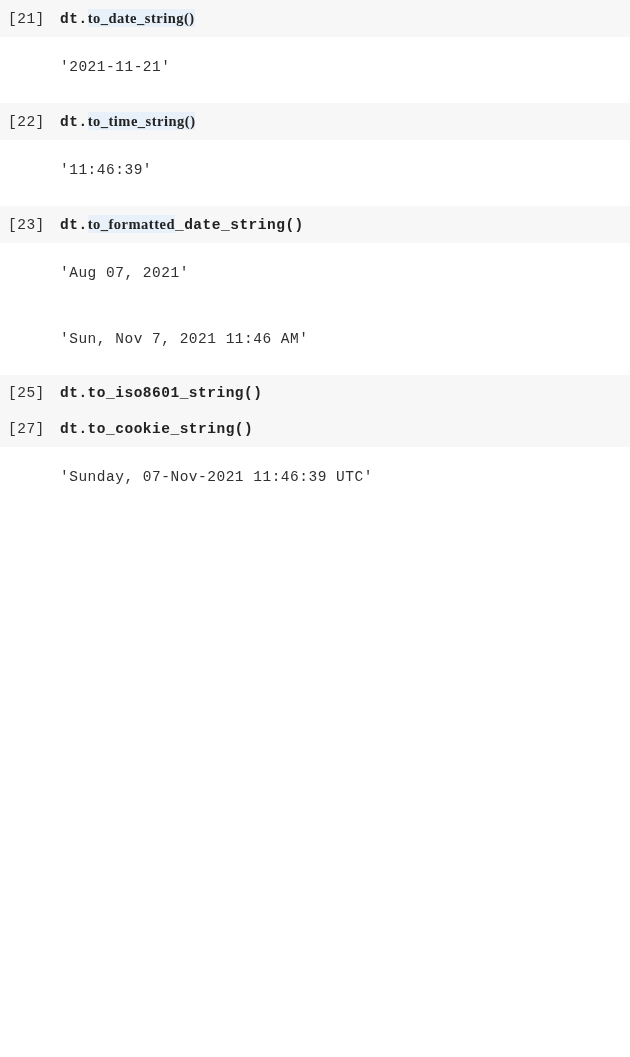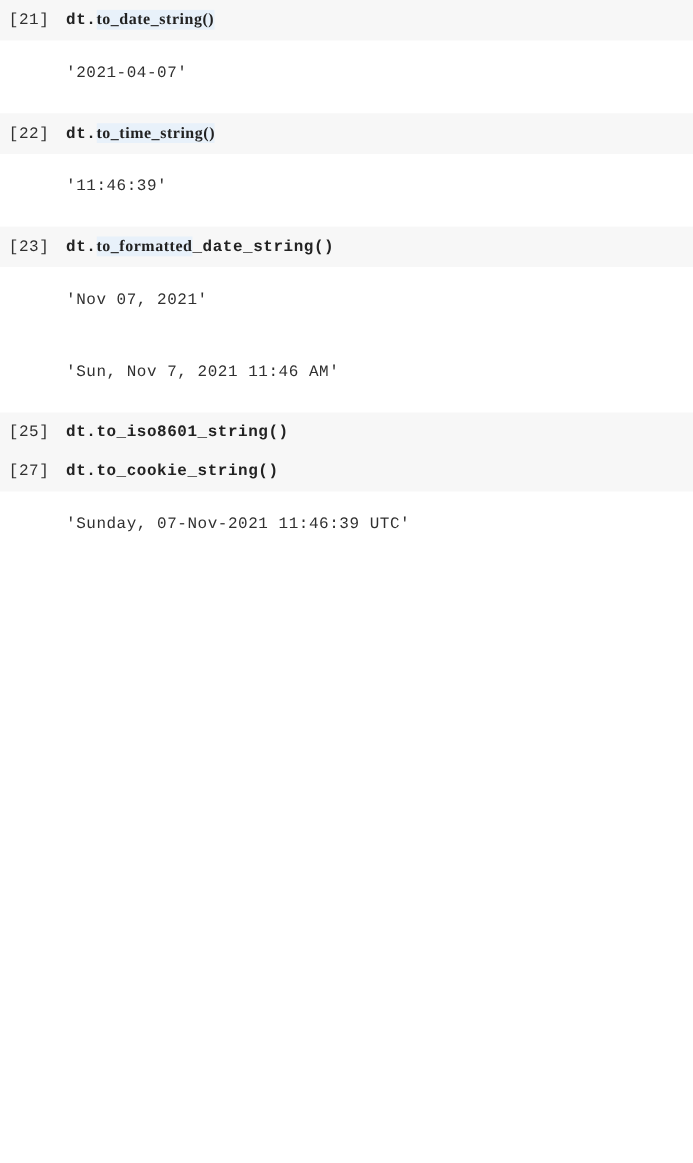--- a/index.html
+++ b/index.html
@@ -58,41 +58,41 @@
 <body>
 
 <div id="container">
     <div class="cell">
       <div class="input-row">
         <span class="prompt">[21] </span>
         <span class="code"><span>dt.</span><span class="highlight">to_date_string()</span><span></span></span>
       </div>
       <div class="output-row">
         <span class="prompt out-prompt">[00] </span>
-        <span class="output">'2021-04-07'</span>
+        <span class="output">'2021-11-21'</span>
       </div>
     </div>
     <div class="cell">
       <div class="input-row">
         <span class="prompt">[22] </span>
         <span class="code"><span>dt.</span><span class="highlight">to_time_string()</span><span></span></span>
       </div>
       <div class="output-row">
         <span class="prompt out-prompt">[00] </span>
         <span class="output">'11:46:39'</span>
       </div>
     </div>
     <div class="cell">
       <div class="input-row">
         <span class="prompt">[23] </span>
         <span class="code"><span>dt.</span><span class="highlight">to_formatted</span><span>_date_string()</span></span>
       </div>
       <div class="output-row">
         <span class="prompt out-prompt">[00] </span>
-        <span class="output">'Nov 07, 2021'</span>
+        <span class="output">'Aug 07, 2021'</span>
       </div>
     </div>
     <div class="cell">
       <div class="output-row">
         <span class="prompt out-prompt">[00] </span>
         <span class="output">'Sun, Nov 7, 2021 11:46 AM'</span>
       </div>
     </div>
     <div class="cell">
       <div class="input-row">

